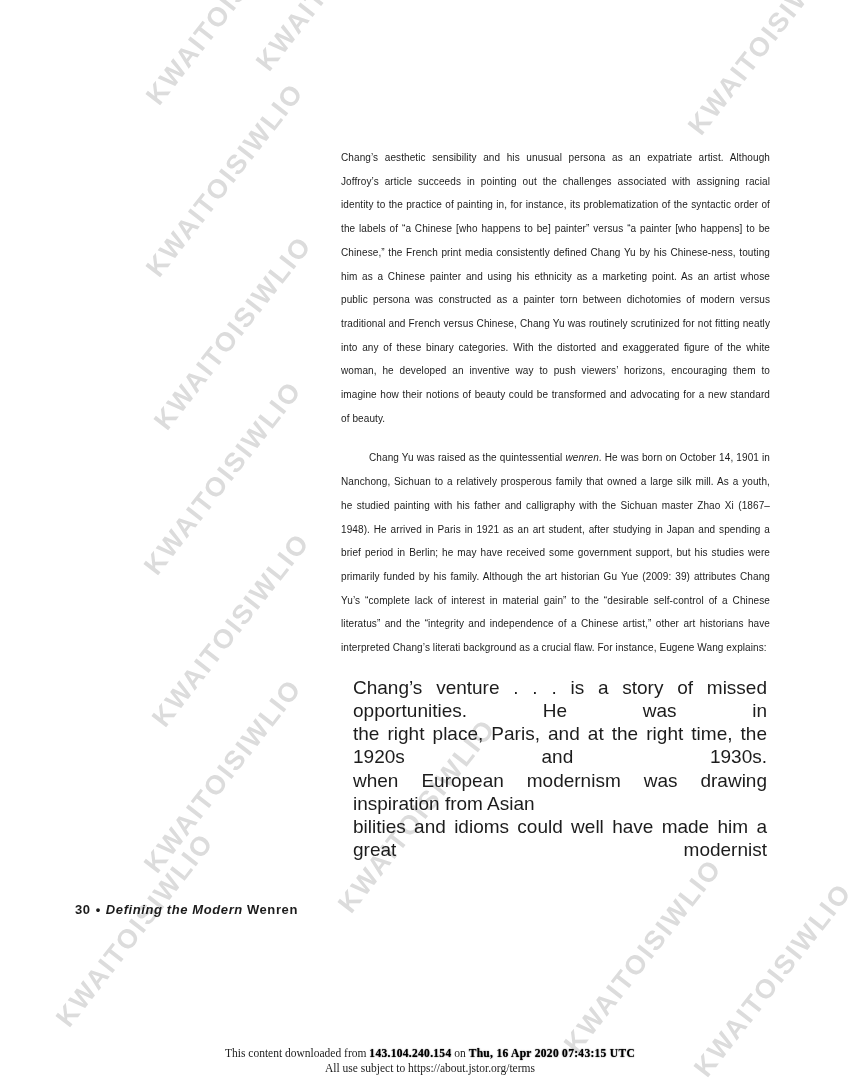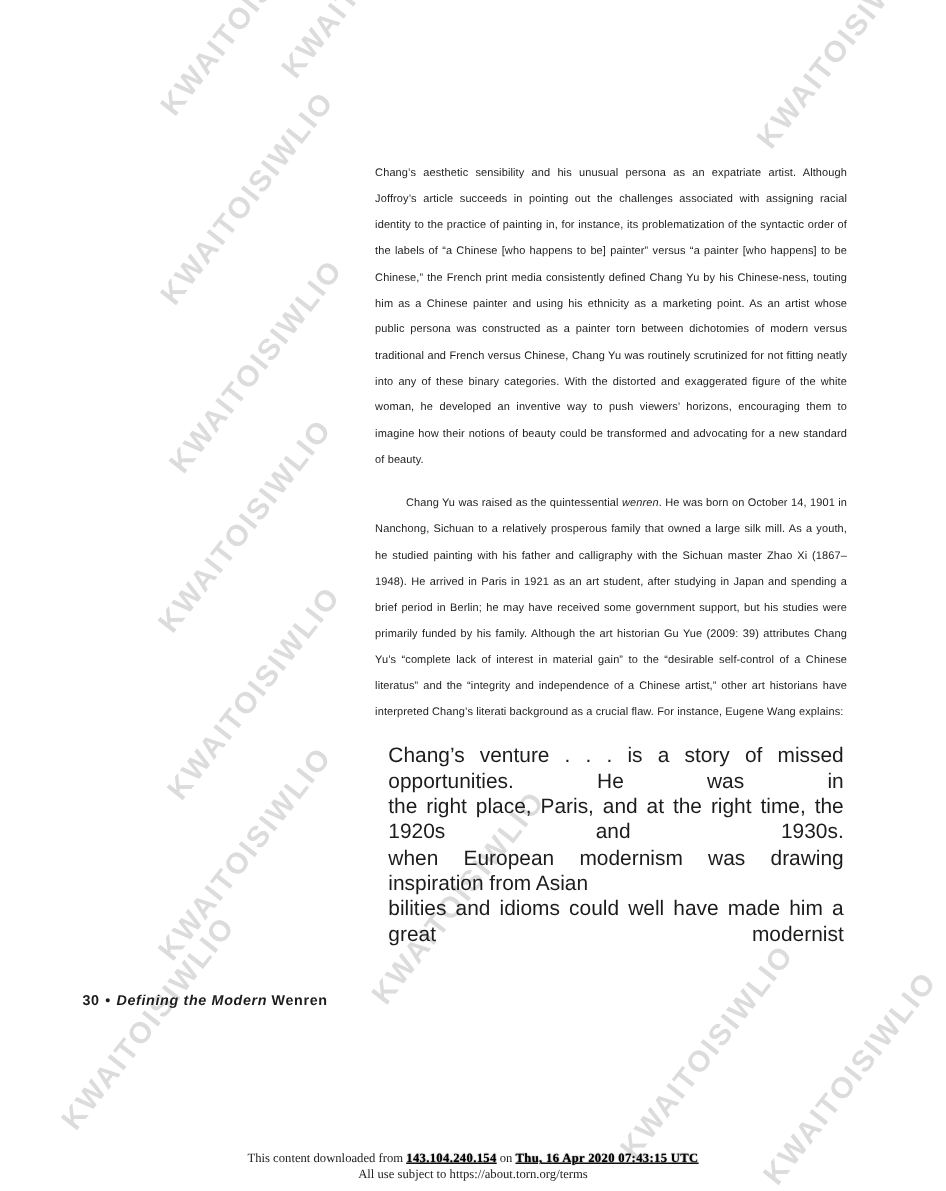--- a/index.html
+++ b/index.html
@@ -116,21 +116,20 @@
     font-family: "Liberation Serif", serif;
     font-size: 11.5px;
     line-height: 15px;
     color: #222222;
   }
   .smudge {
     font-weight: 700;
     color: #000000;
     letter-spacing: 0.3px;
     text-shadow: 0 0 1.2px rgba(0,0,0,0.85);
-    text-decoration: underline;
   }
 </style>
 </head>
 <body>
 
 <div class="page">
 
   <span class="watermark w1">KWAITOISIWLIO</span>
   <span class="watermark w2">KWAITOISIWLIO</span>
   <span class="watermark w3">KWAITOISIWLIO</span>
@@ -158,16 +157,16 @@
     </blockquote>
 
   </main>
 
   <div class="running-footer">
     <span>30</span><span class="bullet">•</span><span class="chapter-italic">Defining the Modern</span><span>Wenren</span>
   </div>
 
   <div class="jstor-notice">
     <div><span>This content downloaded from </span><span class="smudge">143.104.240.154</span><span> on </span><span class="smudge">Thu, 16 Apr 2020 07:43:15 UTC</span></div>
-    <div>All use subject to https://about.torn.org/terms</div>
+    <div>All use subject to https://about.jstor.org/terms</div>
   </div>
 
 </div>
 
 </body></html>

